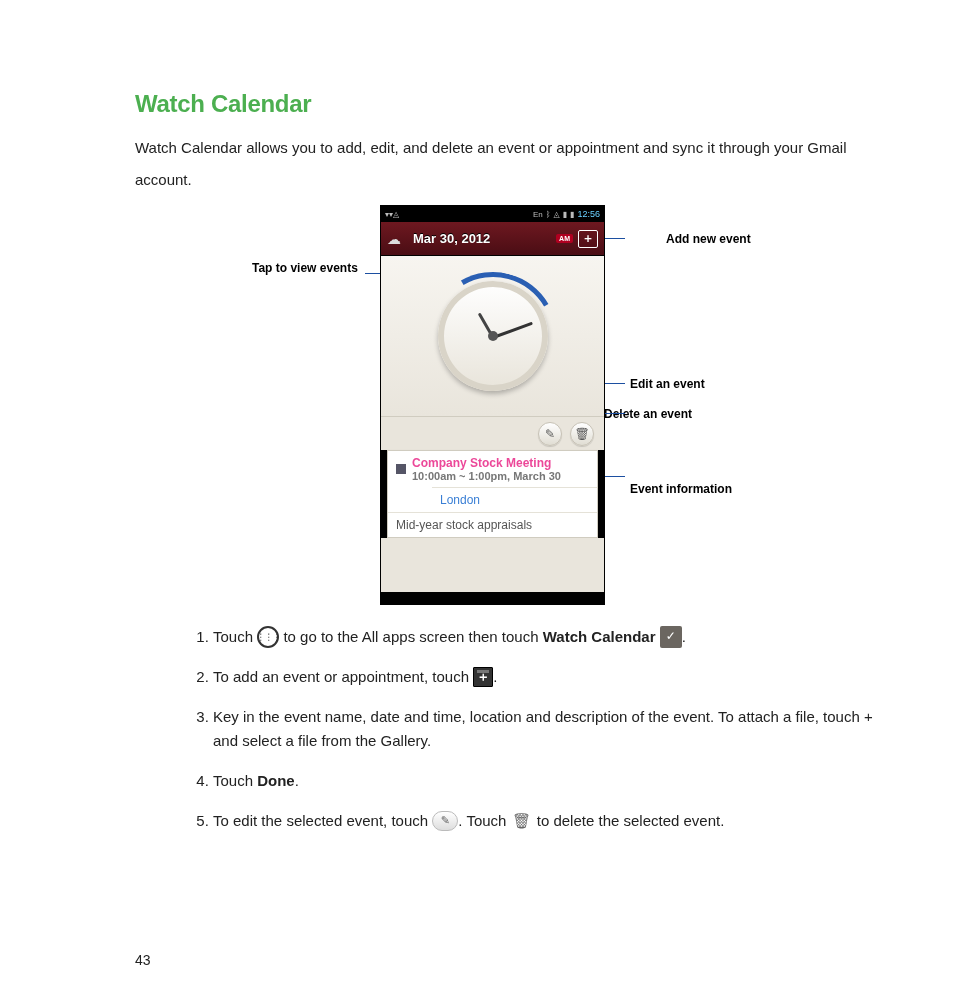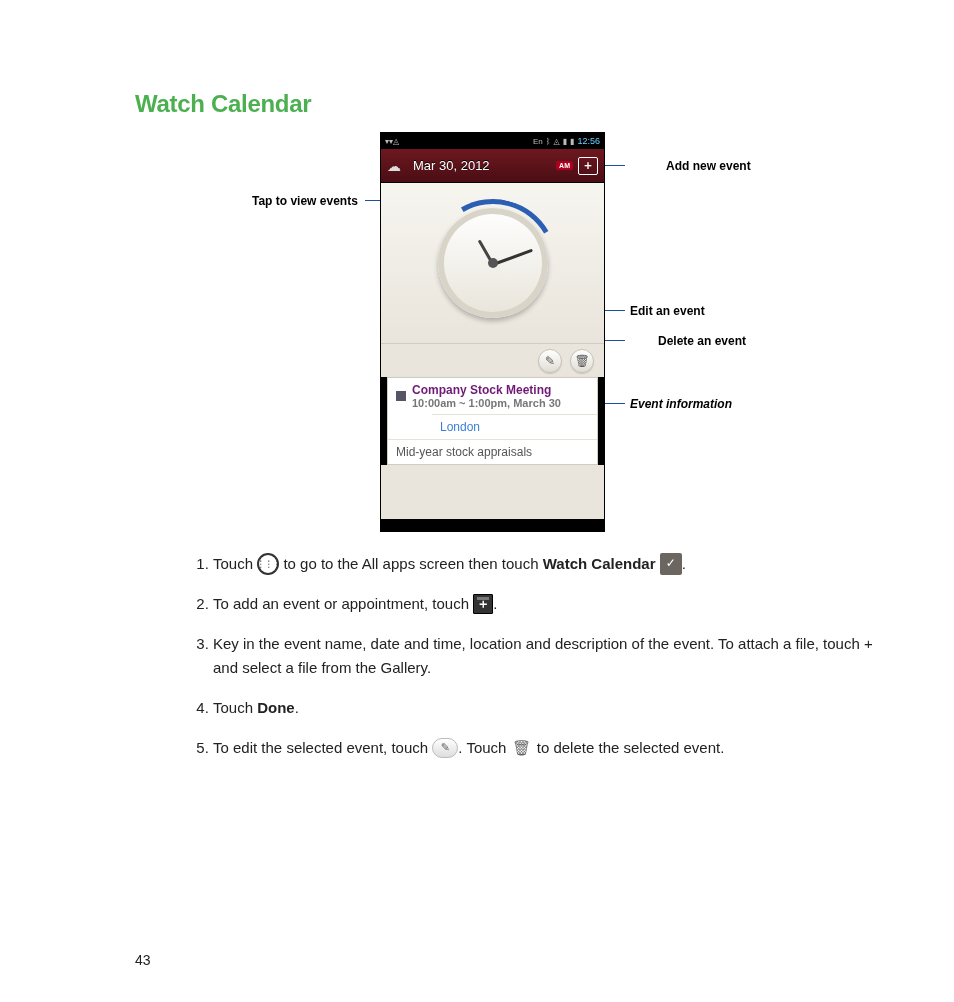--- a/index.html
+++ b/index.html
@@ -62,21 +62,21 @@
     background: linear-gradient(#6e1820,#4a0d14);
     display: flex;
     align-items: center;
     padding: 0 6px;
     gap: 5px;
     color: #fff;
     font-size: 13px;
     border-bottom: 1px solid #000;
   }
   .redbar .cloud { font-size:14px; color:#ddd; }
-  .redbar .date { font-weight:normal; flex: 0 0 auto; text-shadow:0 -1px 0 #000;padding-left:7px;}
+  .redbar .date { font-weight:bold; flex: 0 0 auto; text-shadow:0 -1px 0 #000;padding-left:7px;}
   .redbar .spacer2 { flex:1; }
   .am-badge {
     background:#b00020;
     color:#fff;
     font-size:7px;
     padding:1px 3px;
     border-radius:2px;
     font-weight:bold;
   }
   .add-icon {
@@ -151,21 +151,21 @@
   .eventcard {
     background:#fff;
     border:1px solid #d0ccc0;
     margin:0 6px;
     box-shadow:0 1px 2px rgba(0,0,0,.15);
     font-size:11px;
   }
   .eventcard .row { padding:5px 8px; border-top:1px solid #e5e2d8;}
   .eventcard .row:first-child { border-top:none; display:flex;align-items:center;gap:6px;}
   .sq { width:10px;height:10px;background:#556;}
-  .ev-title { font-weight:bold; font-size:12px;color:#701a75;}
+  .ev-title { font-weight:bold; font-size:12px;color:#ec4899;}
   .ev-time { color:#777; font-size:11px;font-weight:bold;}
   .loc { color:#3a7fd5; font-size:12px;margin-left:44px;}
   .desc { color:#555; font-size:12px;}
   
   .navbar {
     height:34px;
     background:#000;
     display:flex;
     justify-content:space-evenly;
     align-items:center;
@@ -249,39 +249,40 @@
     left:135px;
     bottom:34px;
     font-size:14px;
   }
 </style>
 </head>
 <body>
 
 <div class="page">
   <h1>Watch Calendar</h1>
+  <p class="intro">Watch Calendar allows you to add, edit, and delete an event or appointment and sync it through your Gmail account.</p>
 
   <div class="figure-area">
 
-    <div class="callout" style="left:117px; top:62px;">Tap to view events</div>
+    <div class="callout" style="left:117px; top:56px;">Tap to view events</div>
     <div class="ln h" style="left:230px; top:68px; width:75px;"></div>
     <div class="ln v" style="left:305px; top:22px; height:46px;"></div>
 
     <div class="callout" style="left:495px; top:27px;margin-left:36px;">Add new event</div>
     <div class="ln h" style="left:462px; top:33px; width:28px;"></div>
 
     <div class="callout" style="left:495px; top:172px;">Edit an event</div>
     <div class="ln h" style="left:425px; top:178px; width:65px;"></div>
     <div class="ln v" style="left:425px; top:178px; height:44px;"></div>
 
-    <div class="callout" style="left:523px; top:202px;text-align:right;">Delete an event</div>
+    <div class="callout" style="left:469px; top:202px;text-align:right;">Delete an event</div>
     <div class="ln h" style="left:458px; top:208px; width:32px;"></div>
     <div class="ln v" style="left:458px; top:208px; height:14px;"></div>
 
-    <div class="callout" style="left:495px; top:265px;font-style:italic;">Event information</div>
+    <div class="callout" style="left:495px; top:277px;">Event information</div>
     <div class="ln h" style="left:470px; top:271px; width:20px;"></div>
 
     <div style="position:absolute;left:253px;top:18px;width:160px;height:32px;border:1px solid #1c4fa1;pointer-events:none;"></div>
     <div style="position:absolute;left:252px;top:237px;width:215px;height:86px;border:1px solid #1c4fa1;pointer-events:none;"></div>
 
     <div class="phone">
       <div class="statusbar">
         <div class="left">
           <span>▾▾◬</span>
         </div>

